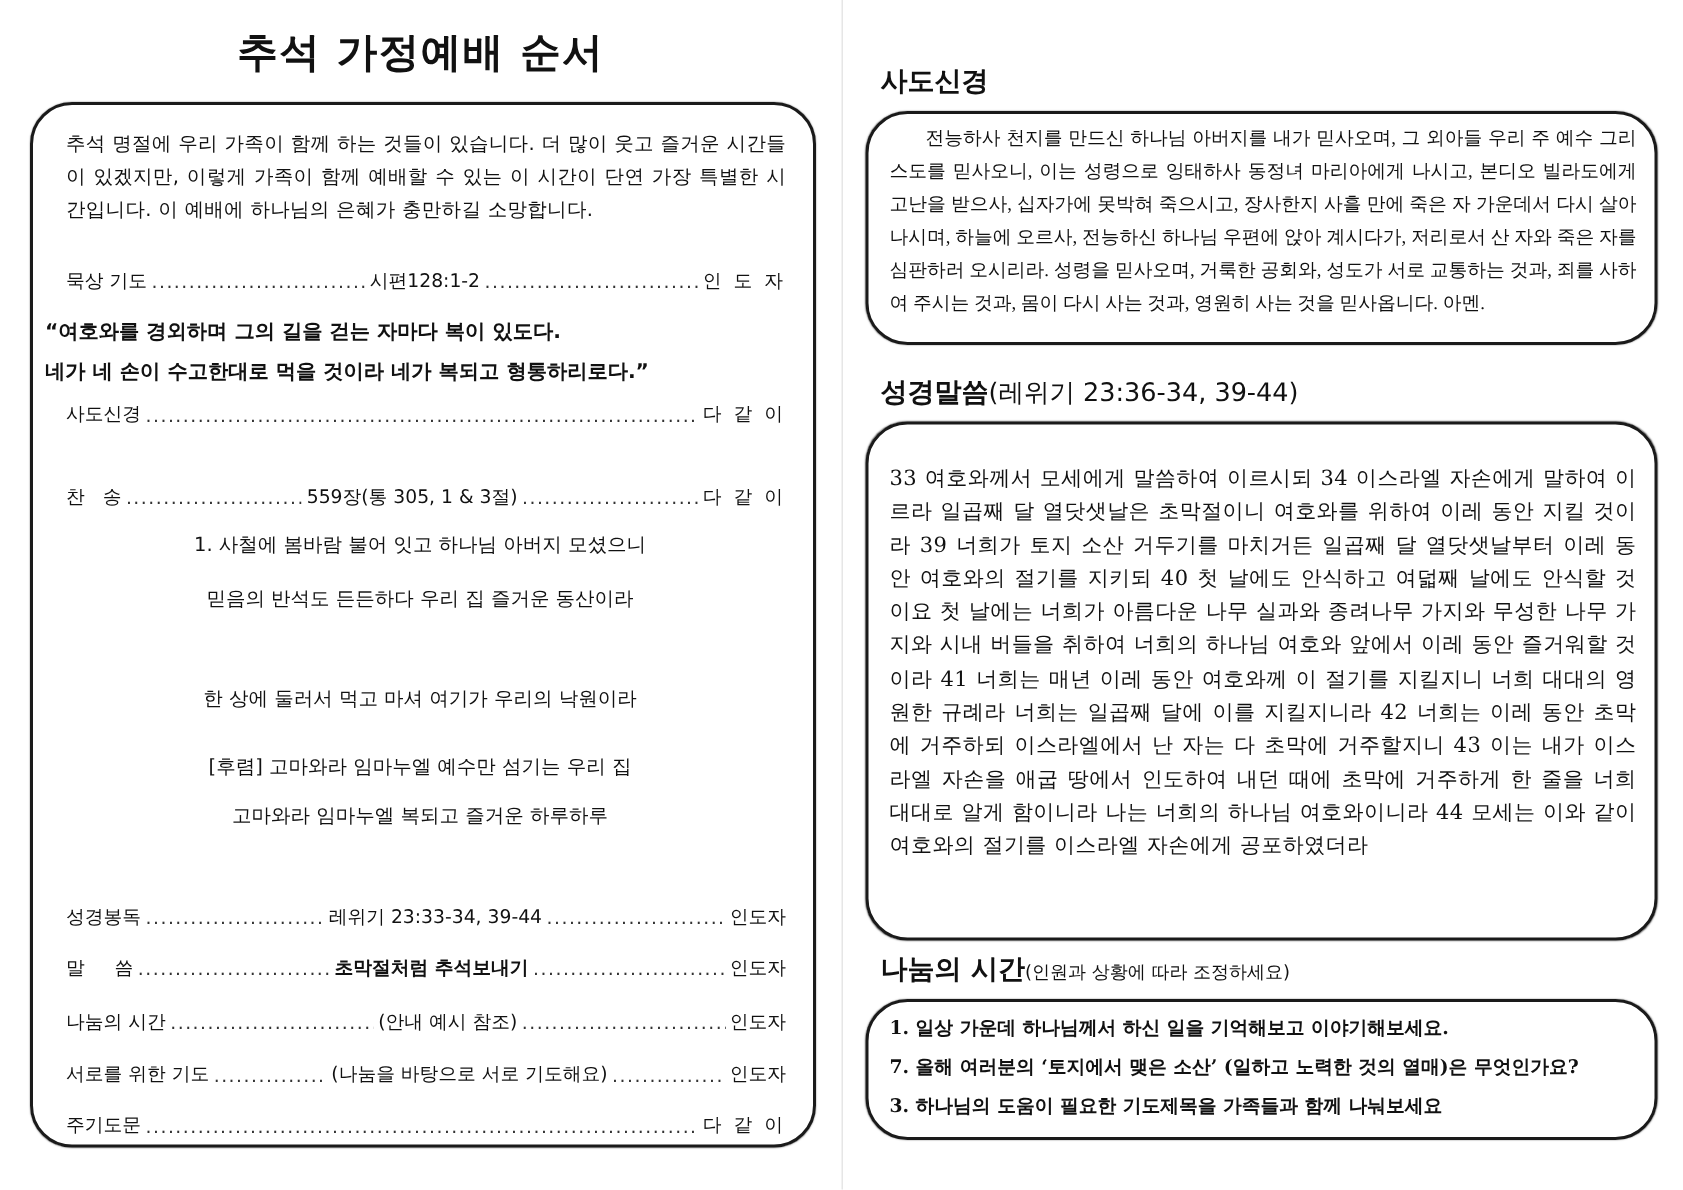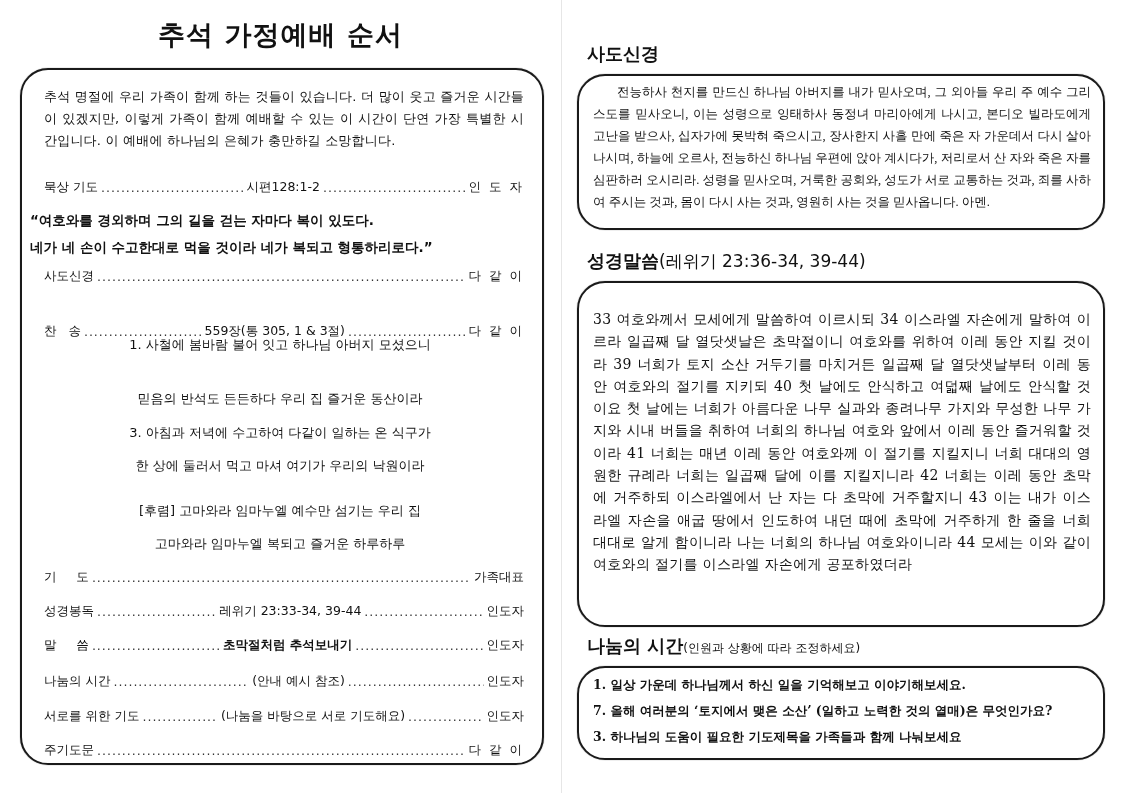--- a/index.html
+++ b/index.html
@@ -66,32 +66,26 @@
       <span class="dots"></span>
       <span class="who">다 같 이</span>
   </div>
   <div class="row" style="top:321px">
     <span class="lbl" style="white-space:pre">찬   송</span>
       <span class="dots"></span>
       <span class="mid">559장(통 305, 1 &amp; 3절)</span>
       <span class="dots"></span>
       <span class="who">다 같 이</span>
   </div>
-  <div class="hymn" style="top:336px">1. 사철에 봄바람 불어 잇고 하나님 아버지 모셨으니</div>
+  <div class="hymn" style="top:354px">1. 사철에 봄바람 불어 잇고 하나님 아버지 모셨으니</div>
   <div class="hymn" style="top:390px">믿음의 반석도 든든하다 우리 집 즐거운 동산이라</div>
-  <div class="hymn" style="top:424px">3. 아침과 저녁에 수고하여 다같이 일하는 온 식구가</div>
   <div class="hymn" style="top:502px">[후렴] 고마와라 임마누엘  예수만 섬기는 우리 집</div>
   <div class="hymn" style="top:457px">한 상에 둘러서 먹고 마셔  여기가 우리의 낙원이라</div>
   <div class="hymn" style="top:535px">고마와라 임마누엘  복되고 즐거운 하루하루</div>
 
-  <div class="row" style="top:567px">
-    <span class="lbl" style="white-space:pre">기     도</span>
-      <span class="dots"></span>
-      <span class="who" style="letter-spacing:0">가족대표</span>
-  </div>
   <div class="row" style="top:601px">
     <span class="lbl">성경봉독</span>
       <span class="dots"></span>
       <span class="mid">레위기 23:33-34, 39-44</span>
       <span class="dots"></span>
       <span class="who" style="letter-spacing:0">인도자</span>
   </div>
   <div class="row" style="top:635px">
     <span class="lbl" style="white-space:pre">말     씀</span>
       <span class="dots"></span>

